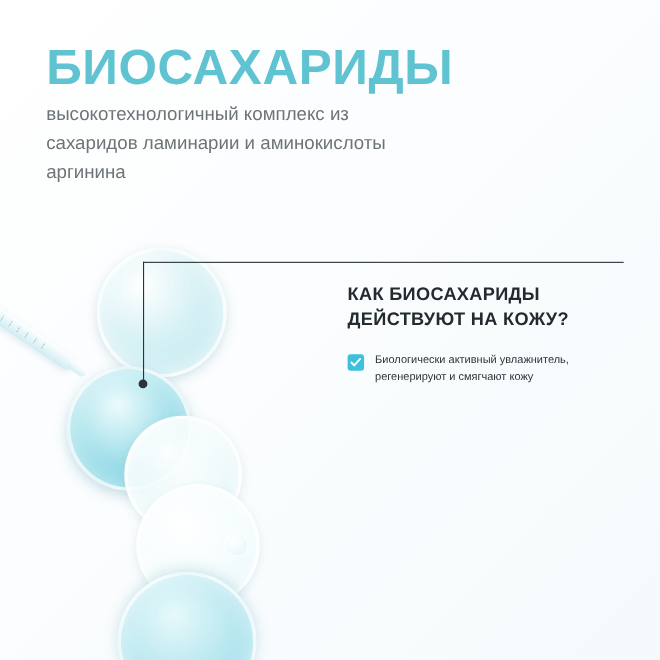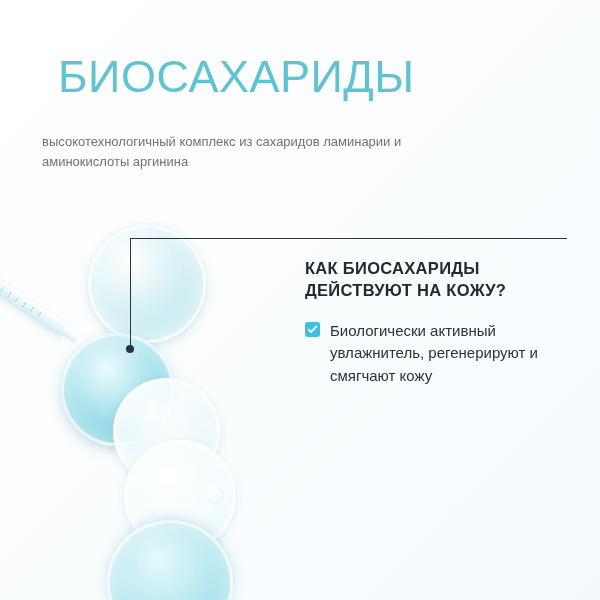--- a/index.html
+++ b/index.html
@@ -113,40 +113,40 @@
   }
 
   
   .header {
     position: absolute;
     left: 42px;
     top: 38px;
     width: 520px;
   }
   .headline {
-    margin: 16px;
+    margin: 0;
     font-size: 45px;
     line-height: 1.02;
     letter-spacing: 0.5px;
-    font-weight: 400;
+    font-weight: 700;
     color: #5fc3d1;
     white-space: nowrap;
   }
   .subhead {
-    margin: 32px 0 0 0;
-    font-size: 13px;
+    margin: 7px 0 0 0;
+    font-size: 17px;
     line-height: 1.55;
     color: #6c7478;
     max-width: 360px;
   }
 
   
   .panel {
     position: absolute;
-    left: 305px;
+    left: 316px;
     top: 236px;
     width: 262px;
   }
   .panel-rule {
     position: absolute;
     left: 130px;
     top: 238px;
     width: 437px;
     height: 1px;
     background: #2a3338;
@@ -195,21 +195,21 @@
     border-radius: 3px;
     background: #3cc0de;
     position: relative;
   }
   .check svg {
     position: absolute;
     left: 2px;
     top: 2px;
   }
   .bullet-text {
-    font-size: 15px;
+    font-size: 10px;
     line-height: 1.5;
     color: #2b3338;
   }
 </style>
 </head>
 <body>
 
 <div class="poster">
 
   <div class="pipette">

